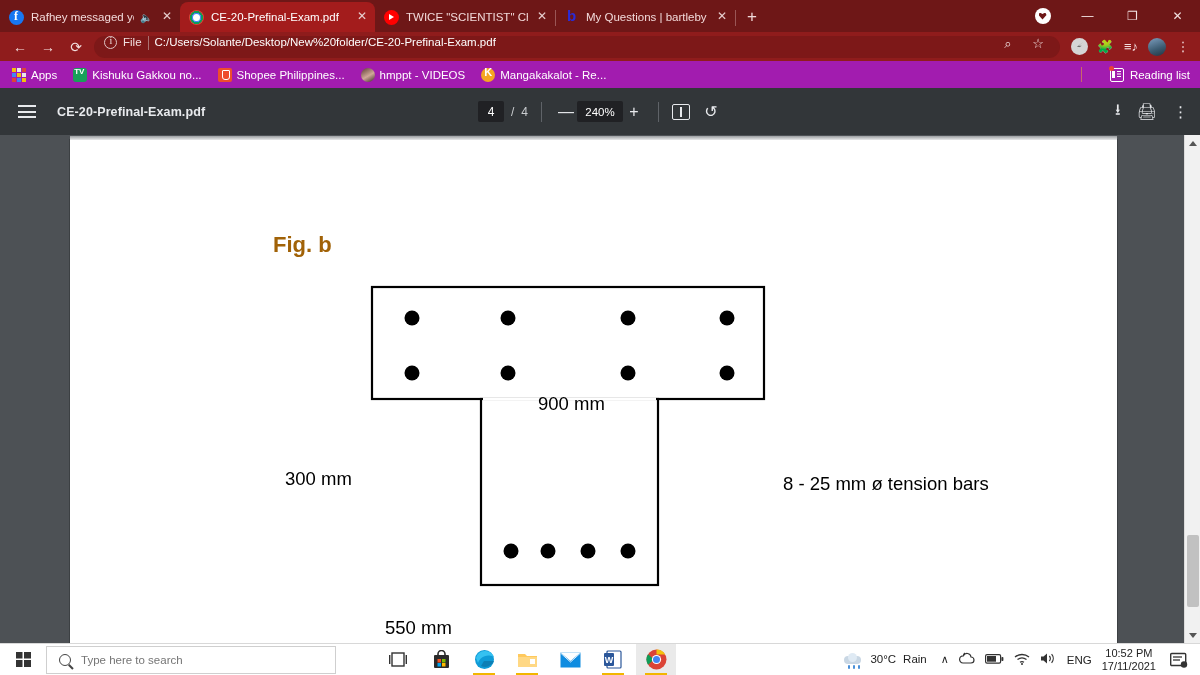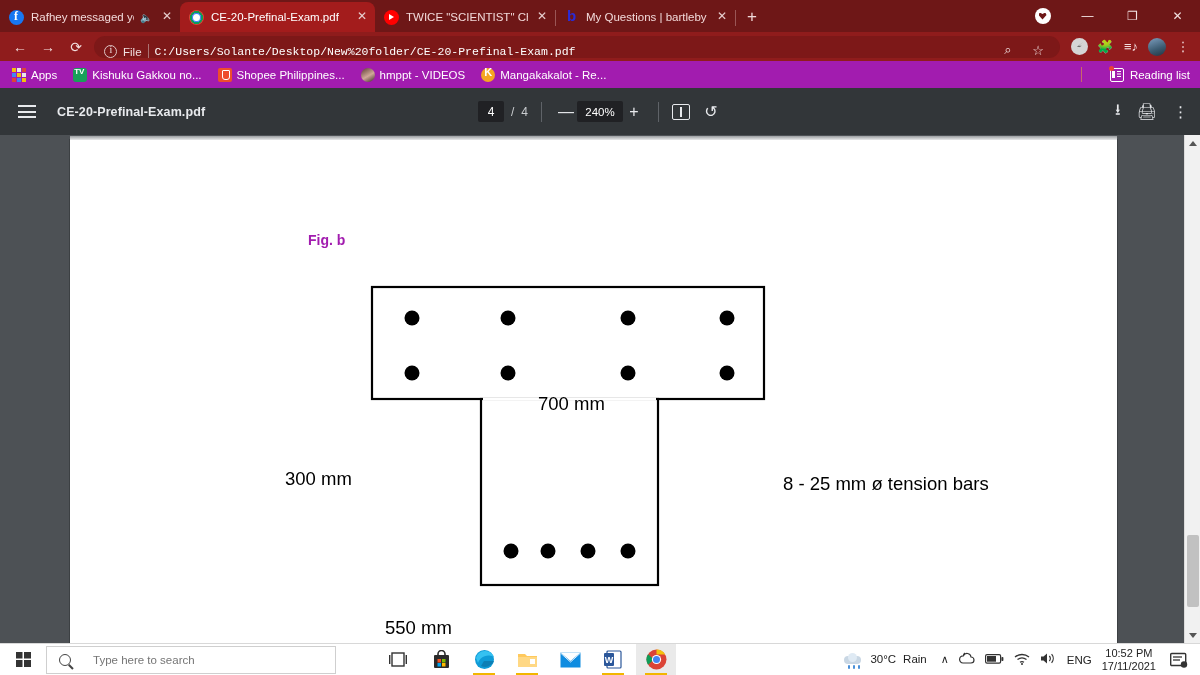--- a/index.html
+++ b/index.html
@@ -50,27 +50,27 @@
   .winctl > div { width: 45px; height: 32px; display: flex; align-items: center; justify-content: center; color: #f3e3e3; font-size: 12px; }
   .profilepill { width: 16px; height: 16px; border-radius: 50%; background: #fff; position: relative; }
   .profilepill::after { content: ""; position: absolute; left: 4px; top: 4.5px; width: 8px; height: 7px; background: #6e1717;
       clip-path: polygon(50% 100%, 0 35%, 15% 0, 50% 22%, 85% 0, 100% 35%); }
 
   
   .navbar { position: absolute; left: 0; top: 32px; width: 1200px; height: 29px; background: #8f1c1c; display: flex; align-items: center; }
   .navicon { width: 28px; height: 28px; display: flex; align-items: center; justify-content: center; color: #f2dede; font-size: 14px; }
   .omnibox {
     margin-left: 4px; height: 22px; flex: 1 1 auto; background: #7d1818;
-    border-radius: 11px; display: flex; align-items: flex-end; padding: 0 10px; gap: 6px; max-width: 978px;
+    border-radius: 11px; display: flex; align-items: flex-start; padding: 0 10px; gap: 6px; max-width: 978px;
   }
   .omni-info { width: 13px; height: 13px; border: 1.2px solid #dfc4c4; border-radius: 50%; position: relative; flex: 0 0 13px; }
   .omni-info::after { content: "i"; position: absolute; left: 4.5px; top: -2px; font-size: 10px; color: #f0dede; font-family: "Liberation Serif", serif; }
   .omni-scheme { font-size: 11.5px; color: #f0e0e0; }
   .omni-div { width: 1px; height: 14px; background: #ab7272; }
-  .omni-url { font-size: 11.5px; color: #ffffff; flex: 1 1 auto; white-space: nowrap; overflow: hidden; font-family: Liberation Mono, monospace; }
+  .omni-url { font-size: 11.5px; color: #ffffff; flex: 1 1 auto; white-space: nowrap; overflow: hidden; }
   .omni-zoom, .omni-star { width: 24px; text-align: center; color: #f0dede; font-size: 13px; }
   .tb-ext { width: 26px; height: 28px; display: flex; align-items: center; justify-content: center; color: #f2dede; font-size: 13px; }
   .tb-avatar { width: 18px; height: 18px; border-radius: 50%; background: linear-gradient(160deg,#7d9fbf,#3b5a70 60%,#22333f); }
   .grey-circle { width: 17px; height: 17px; border-radius: 50%; background: #d5d5d5; position: relative; }
   .grey-circle::after { content: ""; position: absolute; left: 4px; top: 4px; width: 9px; height: 9px; background: #6f6f6f;
      clip-path: polygon(100% 0, 25% 55%, 62% 55%, 0 100%, 80% 42%, 40% 42%); }
 
   
   .bookmarks { position: absolute; left: 0; top: 61px; width: 1200px; height: 27px; background: #a21caf; display: flex; align-items: center; padding-left: 12px; gap: 0; }
   .bm { display: flex; align-items: center; gap: 5px; padding: 0 9px 0 0; margin-right: 7px; color: #fff; font-size: 11.5px; white-space: nowrap; }
@@ -123,33 +123,33 @@
   .scrollbar { position: absolute; right: 0; top: 0; width: 16px; height: 508px; background: #f1f1f1; border-left: 1px solid #dcdcdc; }
   .sb-arrow { position: absolute; left: 0; width: 16px; height: 16px; display: flex; align-items: center; justify-content: center; }
   .sb-arrow.up { top: 0; } .sb-arrow.down { bottom: 0; }
   .sb-arrow i { display: block; width: 0; height: 0; border-left: 4px solid transparent; border-right: 4px solid transparent; }
   .sb-arrow.up i { border-bottom: 5px solid #555; }
   .sb-arrow.down i { border-top: 5px solid #555; }
   .sb-thumb { position: absolute; left: 2px; width: 12px; top: 400px; height: 72px; background: #c1c1c1; border-radius: 2px; }
 
   
   .fig { position: absolute; left: 0; top: 0; width: 1047px; height: 503px; }
-  .figlabel { position: absolute; left: 203px; top: 92px; font-size: 14px; font-weight: bold; color: #a21caf; margin-left: 35px; }
+  .figlabel { position: absolute; left: 203px; top: 92px; font-size: 22px; font-weight: bold; color: #a16207; }
   .dimtext { position: absolute; font-size: 18.5px; color: #000; white-space: nowrap; }
   .bartext { position: absolute; font-size: 18.5px; color: #000; white-space: nowrap; }
 
   
   .taskbar { position: absolute; left: 0; top: 643px; width: 1200px; height: 32px; background: #ffffff; display: flex; align-items: center; border-top: 1px solid #d8d8d8; }
   .startbtn { width: 46px; height: 32px; display: flex; align-items: center; justify-content: center; }
   .winlogo { width: 15px; height: 15px; background:
      linear-gradient(#333,#333) 0 0/6.5px 6.5px no-repeat,
      linear-gradient(#333,#333) 8px 0/7px 6.5px no-repeat,
      linear-gradient(#333,#333) 0 8px/6.5px 7px no-repeat,
      linear-gradient(#333,#333) 8px 8px/7px 7px no-repeat; }
-  .searchbox { width: 290px; height: 28px; background: #fff; border: 1px solid #cfcfcf; display: flex; align-items: center; gap: 22px; padding-left: 12px; }
+  .searchbox { width: 290px; height: 28px; background: #fff; border: 1px solid #cfcfcf; display: flex; align-items: center; gap: 10px; padding-left: 12px; }
   .searchbox .mag { width: 12px; height: 12px; border: 1.6px solid #444; border-radius: 50%; position: relative; flex: 0 0 12px; }
   .searchbox .mag::after { content: ""; position: absolute; right: -4px; bottom: -3px; width: 6px; height: 1.6px; background: #444; transform: rotate(45deg); }
   .searchbox input { border: 0; outline: 0; font-size: 11.5px; color: #444; font-family: "Liberation Sans", sans-serif; width: 230px; background: transparent; }
   .tbicons { display: flex; align-items: center; margin-left: 42px; gap: 3px; }
   .tbi { width: 40px; height: 32px; display: flex; align-items: center; justify-content: center; position: relative; }
   .tbi.run::after { content: ""; position: absolute; bottom: 0; left: 9px; width: 22px; height: 2.5px; background: #f2b600; }
   .tbi.act { background: #eaeaea; }
   .tray { position: absolute; right: 0; display: flex; align-items: center; height: 32px; gap: 10px; padding-right: 8px; font-size: 11.5px; color: #222; }
   .clock { text-align: center; line-height: 13px; font-size: 11px; }
   .weather { display: flex; align-items: flex-start; gap: 7px; font-size: 11.5px; }
@@ -312,21 +312,21 @@
           <circle cx="438" cy="233" r="7.5" fill="#000"></circle>
           <circle cx="558" cy="233" r="7.5" fill="#000"></circle>
           <circle cx="657" cy="233" r="7.5" fill="#000"></circle>
 
           <circle cx="441" cy="411" r="7.5" fill="#000"></circle>
           <circle cx="478" cy="411" r="7.5" fill="#000"></circle>
           <circle cx="518" cy="411" r="7.5" fill="#000"></circle>
           <circle cx="558" cy="411" r="7.5" fill="#000"></circle>
         </svg>
 
-        <div class="dimtext" style="left:468px; top:253px;">700 mm</div>
+        <div class="dimtext" style="left:468px; top:253px;">900 mm</div>
         <div class="dimtext" style="left:215px; top:328px;">300 mm</div>
         <div class="dimtext" style="left:315px; top:477px;">550 mm</div>
 
         <div class="bartext" style="left:713px; top:333px;">8 - 25 mm ø tension bars</div>
 
       </div>
 
     </div>
 
     <div class="scrollbar">

